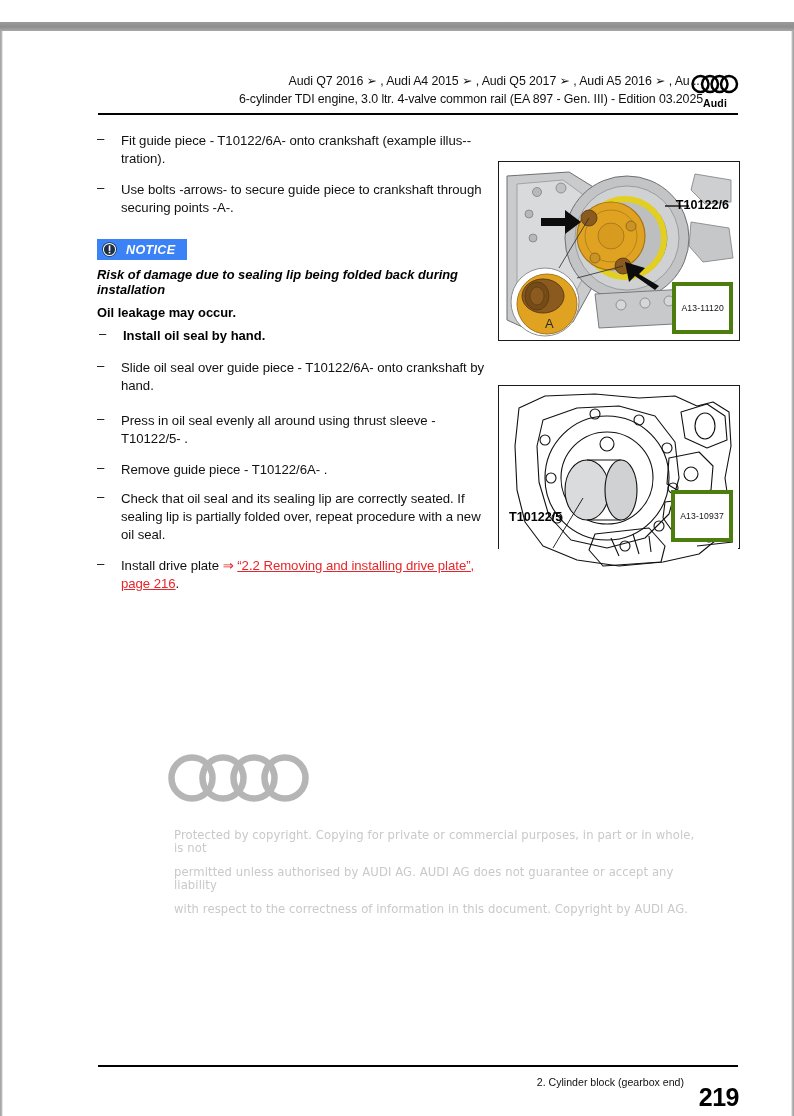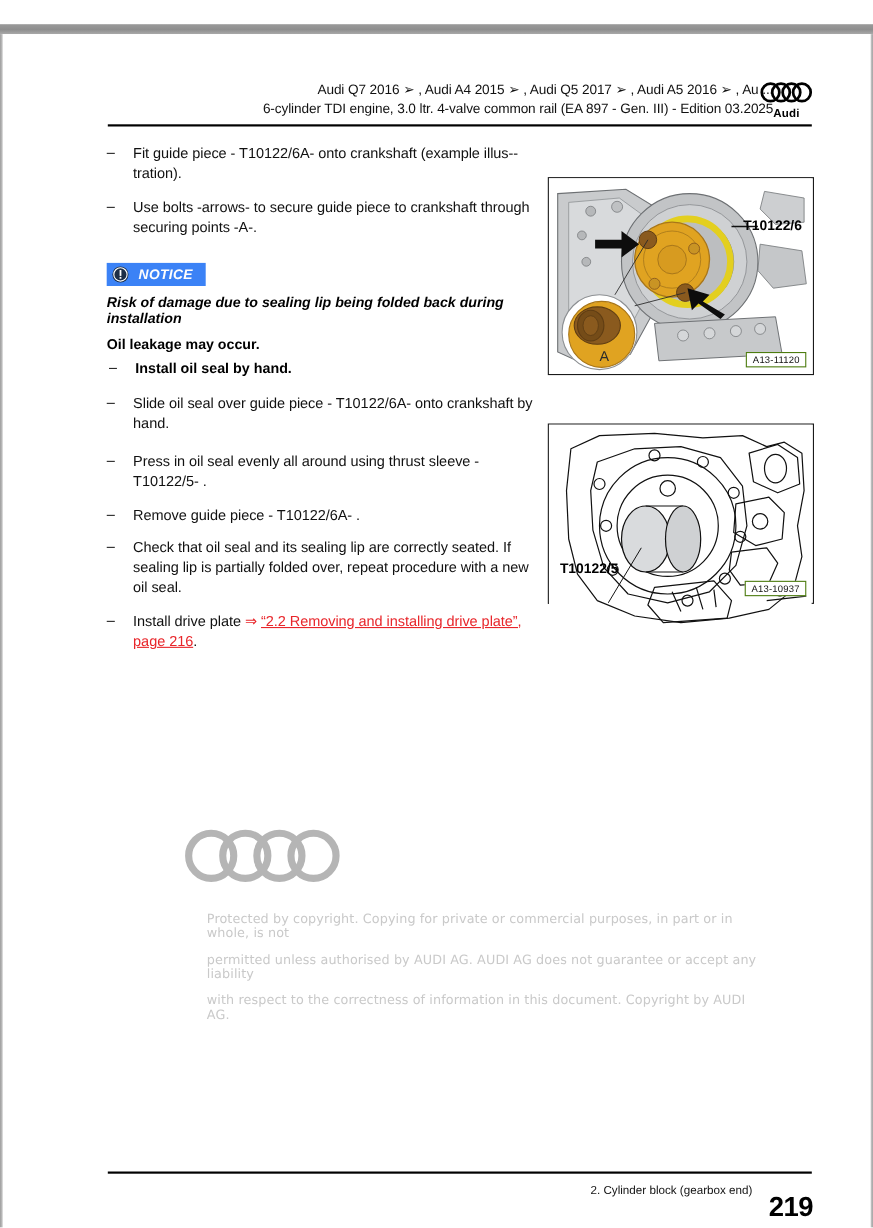--- a/index.html
+++ b/index.html
@@ -58,28 +58,28 @@
   .notice-item .dash{position:absolute;left:2px;top:0;font-size:13px;}
   .notice-item .txt{font-size:13px;line-height:15px;font-weight:bold;color:#000;text-align:center;}
 
   .linkred{color:#e8252a;text-decoration:underline;}
   .arrow-red{color:#e8252a;}
 
   
   .figure{position:relative;background:#fff;border:1.6px solid #1a1a1a;
       box-sizing:border-box;margin-bottom:44px;}
   .figure svg{display:block;}
-  .figid{position:absolute;right:6px;bottom:6px;background:#fff;border:1px solid #4d7c0f;
-      padding:1px 5px;font-size:8.6px;letter-spacing:0.2px;color:#111;white-space:nowrap;}
+  .figid{position:absolute;right:6px;bottom:6px;background:#fff;border:4px solid #4d7c0f;
+      padding:17px 5px;font-size:8.6px;letter-spacing:0.2px;color:#111;white-space:nowrap;}
   .figlabel{position:absolute;font-size:12.6px;font-weight:bold;color:#000;white-space:nowrap;}
 
   
   #wm-rings{position:absolute;left:165px;top:714px;width:165px;height:66px;}
   #wm-text{position:absolute;left:167px;top:798px;width:530px;}
-  #wm-text p{margin:0 0 11px 18px;font-size:11.6px;line-height:13px;color:#c9c9c9;
+  #wm-text p{margin:0 0 11px 4px;font-size:11.6px;line-height:13px;color:#c9c9c9;
       font-family:"DejaVu Sans", sans-serif;letter-spacing:0.1px;}
 
   
   #footer-rule{position:absolute;left:95px;top:1034px;width:640px;height:0;
       border-top:2.2px solid #000;}
   #footer-section{position:absolute;right:107px;top:1045px;font-size:10.6px;
       color:#111;white-space:nowrap;}
   #footer-page{position:absolute;right:52px;top:1034px;font-size:25px;
       font-weight:bold;color:#000;letter-spacing:-0.5px;margin-top:18px;}
 </style>

